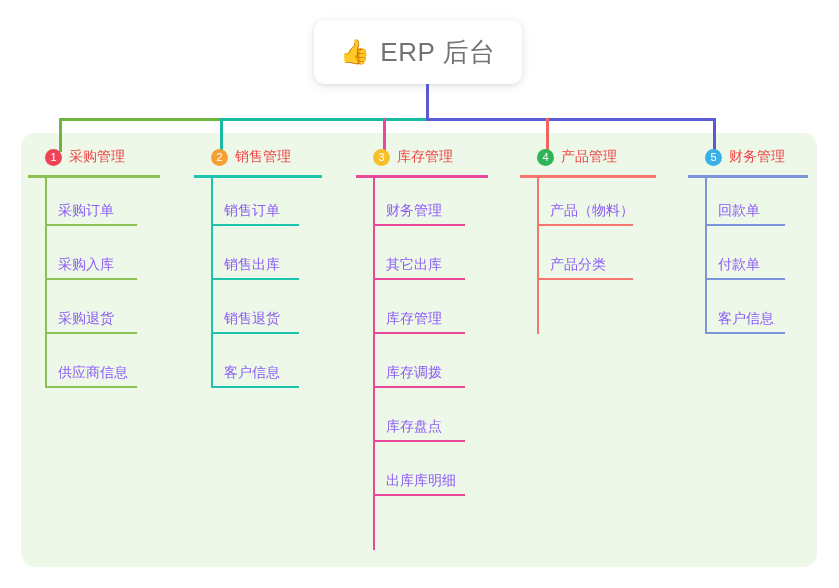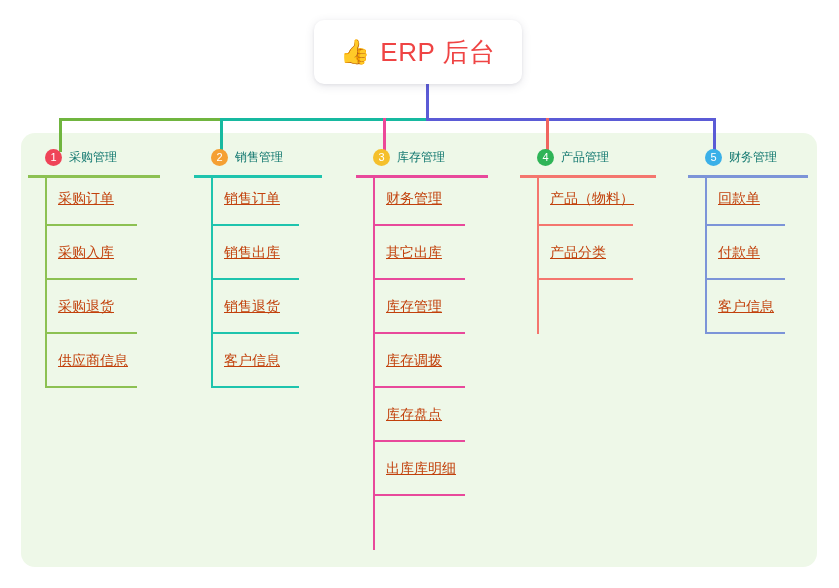--- a/index.html
+++ b/index.html
@@ -36,21 +36,21 @@
     align-items: center;
     gap: 10px;
   }
   .thumb-emoji {
     font-size: 24px;
     line-height: 1;
     color: #f0a830;
   }
   #title-text {
     font-size: 26px;
-    color: #ef4444;
+    color: #737373;
     letter-spacing: 0.5px;
     font-weight: 400;
     white-space: nowrap;
   }
 
   
   .conn {
     position: absolute;
     z-index: 2;
   }
@@ -109,22 +109,22 @@
     height: 17px;
     border-radius: 50%;
     color: #ffffff;
     font-size: 11px;
     line-height: 17px;
     text-align: center;
     flex: 0 0 auto;
     font-family: "Liberation Sans", sans-serif;
   }
   .col-title {
-    font-size: 12px;
-    color: #0f766e;
+    font-size: 14px;
+    color: #ef4444;
     white-space: nowrap;
   }
   .col-underline {
     height: 3px;
     margin-top: 6px;
   }
   .items {
     position: relative;
     margin-top: 0;
   }
@@ -136,25 +136,24 @@
     width: 2px;
   }
   .item {
     position: relative;
     height: 54px;
     box-sizing: border-box;
   }
   .item-label {
     position: absolute;
     left: 30px;
-    top: 12px;
+    top: 24px;
     font-size: 14px;
-    color: #c2410c;
+    color: #8b5cf6;
     white-space: nowrap;
-    text-decoration: underline;
   }
   .item-underline {
     position: absolute;
     left: 17px;
     top: 46px;
     height: 2px;
   }
 </style>
 </head>
 <body>

